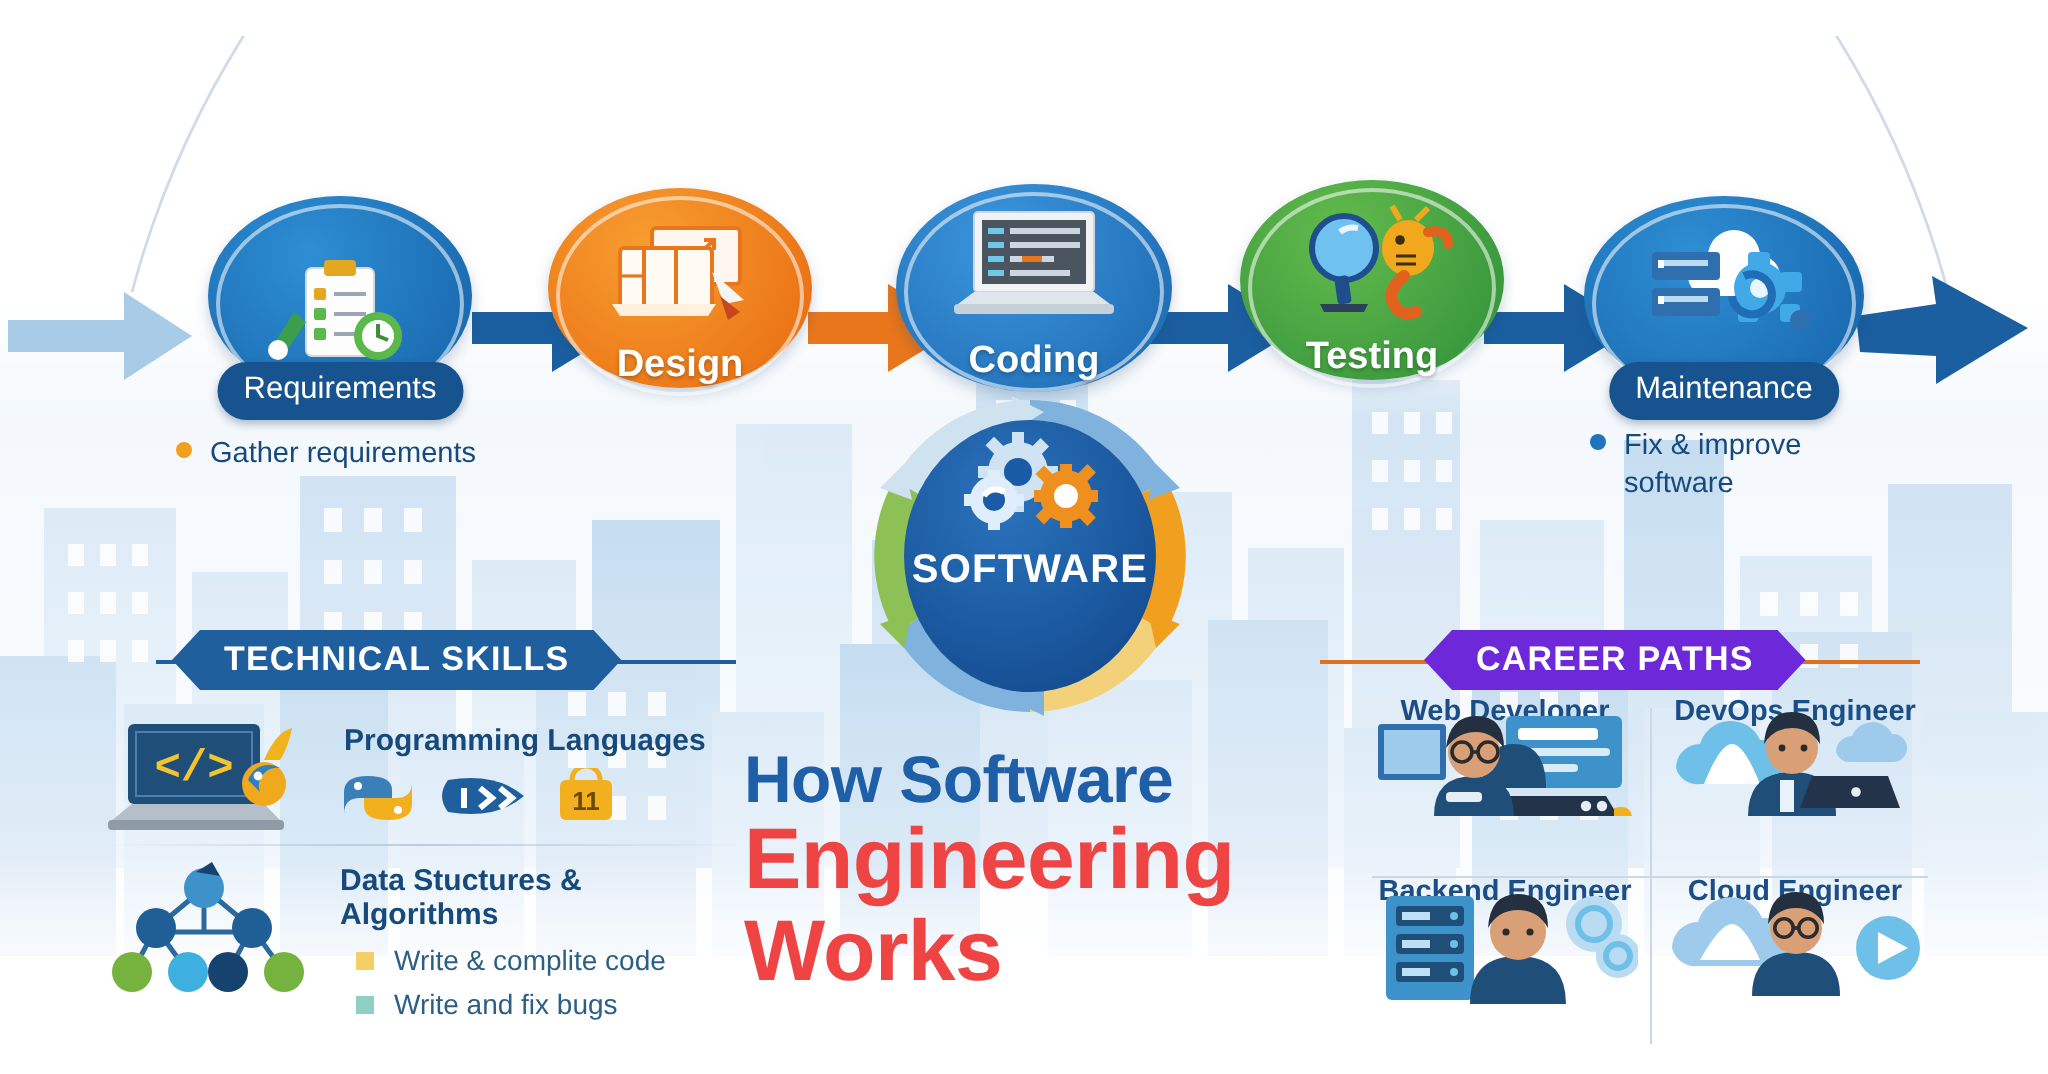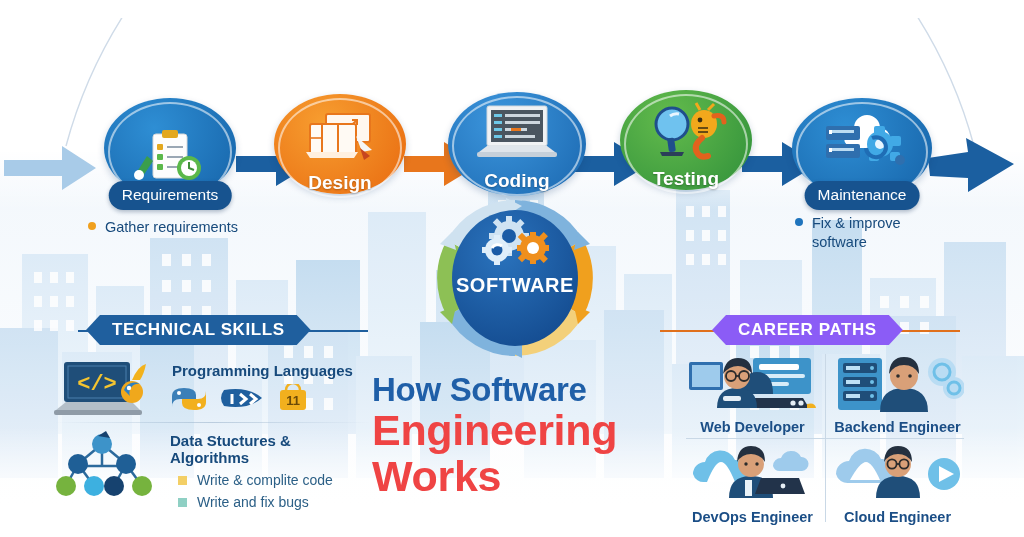--- a/index.html
+++ b/index.html
@@ -68,21 +68,21 @@
 
   
   .headline { position:absolute; left:372px; top:373px; width:300px; z-index:9; text-align:left;
      line-height:1.06; }
   .headline .h1 { font-size:33px; font-weight:bold; color:#1f5fa8; display:block; letter-spacing:-.3px; }
   .headline .h2 { font-size:43px; font-weight:bold; color:#ef4444; display:block; letter-spacing:-.3px; }
 
   
   .career { position:absolute; left:680px; top:348px; width:290px; height:180px; z-index:8; }
   .cgrid { position:absolute; inset:0; display:grid; grid-template-columns:1fr 1fr; grid-template-rows:1fr 1fr; }
-  .cell { position:relative; display:flex; flex-direction:column; align-items:center; justify-content:flex-end; }
+  .cell { position:relative; display:flex; flex-direction:column; align-items:center; justify-content:flex-start; }
   .cell .art { position:absolute; top:2px; left:50%; transform:translateX(-50%); }
   .cell .cap { font-size:14.5px; font-weight:bold; color:#1b4e86; padding-bottom:3px; }
   .vline { position:absolute; left:50%; top:6px; bottom:6px; width:1px; background:#c9d8e6; }
   .hline { position:absolute; left:6px; right:6px; top:50%; height:1px; background:#c9d8e6; }
 </style>
 </head>
 <body>
 
 <div id="stage">
 
@@ -519,21 +519,21 @@
     <div class="skilltitle" style="position:absolute; left:118px; top:4px;">Data Stuctures &amp; Algorithms</div>
     <div class="skillsub" style="position:absolute; left:126px; top:28px;">
       <span class="sq" style="background:#f3cf66;"></span><span>Write &amp; complite code</span>
     </div>
     <div class="skillsub" style="position:absolute; left:126px; top:50px;">
       <span class="sq" style="background:#8fd0c4;"></span><span>Write and fix bugs</span>
     </div>
   </div>
 
   <div class="bannerRule" style="left:660px; top:330px; width:300px; background:#e0701c;"></div>
-  <div class="banner" style="left:712px; top:315px; background:#8b5cf6;">
+  <div class="banner" style="left:712px; top:315px; background:#6d28d9;">
     <span>CAREER PATHS</span>
   </div>
 
   <div class="headline">
     <span class="h1">How Software</span>
     <span class="h2">Engineering Works</span>
   </div>
 
   <div class="career">
     <div class="vline"></div>
@@ -560,72 +560,72 @@
             <circle cx="44" cy="26" r="5" fill="none" stroke="#2b2b2b" stroke-width="1.8"></circle>
             <circle cx="57" cy="26" r="5" fill="none" stroke="#2b2b2b" stroke-width="1.8"></circle>
             <line x1="49" y1="26" x2="52" y2="26" stroke="#2b2b2b" stroke-width="1.8"></line>
             <rect x="36" y="46" width="18" height="5" rx="2" fill="#e6eef5"></rect>
           </g>
         </svg>
         <div class="cap">Web Developer</div>
       </div>
 
       <div class="cell">
-        <svg class="art" width="132" height="64" viewBox="0 0 132 64">
-          <g fill="#b9dcf3">
-            <circle cx="110" cy="22" r="14"></circle>
-              <circle cx="122" cy="38" r="11"></circle>
-          </g>
-          <g fill="none" stroke="#6fc0e8" stroke-width="3">
-            <circle cx="110" cy="22" r="8"></circle>
-              <circle cx="122" cy="38" r="6"></circle>
-          </g>
-          <rect x="6" y="8" width="44" height="52" rx="3" fill="#3d93c9"></rect>
-          <g fill="#1f4e79">
-            <rect x="11" y="13" width="34" height="10" rx="2"></rect>
-            <rect x="11" y="27" width="34" height="10" rx="2"></rect>
-            <rect x="11" y="41" width="34" height="10" rx="2"></rect>
-          </g>
-          <g fill="#bde0f5">
-            <rect x="14" y="16" width="14" height="4"></rect>
-              <rect x="14" y="30" width="14" height="4"></rect>
-              <rect x="14" y="44" width="14" height="4"></rect>
-          </g>
-          <g fill="#6fc0e8">
-            <circle cx="40" cy="18" r="2"></circle>
-              <circle cx="40" cy="32" r="2"></circle>
-              <circle cx="40" cy="46" r="2"></circle>
-          </g>
-          <path d="M48,62 q0,-24 24,-24 q24,0 24,24 z" fill="#1f4e79"></path>
-          <circle cx="72" cy="26" r="14" fill="#d9a078"></circle>
-          <path d="M57,24 q1,-17 15,-17 q15,0 15,17 q-5,-9 -15,-9 q-10,0 -15,9 z" fill="#24303f"></path>
-          <circle cx="66" cy="26" r="1.8" fill="#2b2b2b"></circle>
-            <circle cx="78" cy="26" r="1.8" fill="#2b2b2b"></circle>
-        </svg>
-        <div class="cap">Backend Engineer</div>
-      </div>
-
-      <div class="cell">
         <svg class="art" width="132" height="60" viewBox="0 0 132 60">
           <path d="M6,34 a12,12 0 0 1 12,-12 a16,16 0 0 1 30,-2 a11,11 0 0 1 2,22 h-32 a11,11 0 0 1 -12,-8 z" fill="#6fc0e8"></path>
           <path d="M20,42 q8,-20 14,-20 q6,0 14,20 z" fill="#ffffff"></path>
           <path d="M86,26 a8,8 0 0 1 8,-8 a11,11 0 0 1 20,-1 a7,7 0 0 1 1,14 h-22 a7,7 0 0 1 -7,-5 z" fill="#9ecbec"></path>
           <path d="M42,58 q0,-22 22,-22 q22,0 22,22 z" fill="#1f4e79"></path>
           <circle cx="64" cy="24" r="13" fill="#d9a078"></circle>
           <path d="M50,22 q1,-16 14,-16 q14,0 14,16 q-5,-8 -14,-8 q-9,0 -14,8 z" fill="#24303f"></path>
           <circle cx="59" cy="24" r="1.7" fill="#2b2b2b"></circle>
             <circle cx="70" cy="24" r="1.7" fill="#2b2b2b"></circle>
           <rect x="58" y="40" width="7" height="16" fill="#e9f2f8"></rect>
           <path d="M74,38 L112,38 L118,54 L68,54 Z" fill="#22334a"></path>
           <circle cx="96" cy="46" r="2.4" fill="#e6eef5"></circle>
         </svg>
         <div class="cap">DevOps Engineer</div>
       </div>
 
       <div class="cell">
+        <svg class="art" width="132" height="64" viewBox="0 0 132 64">
+          <g fill="#b9dcf3">
+            <circle cx="110" cy="22" r="14"></circle>
+              <circle cx="122" cy="38" r="11"></circle>
+          </g>
+          <g fill="none" stroke="#6fc0e8" stroke-width="3">
+            <circle cx="110" cy="22" r="8"></circle>
+              <circle cx="122" cy="38" r="6"></circle>
+          </g>
+          <rect x="6" y="8" width="44" height="52" rx="3" fill="#3d93c9"></rect>
+          <g fill="#1f4e79">
+            <rect x="11" y="13" width="34" height="10" rx="2"></rect>
+            <rect x="11" y="27" width="34" height="10" rx="2"></rect>
+            <rect x="11" y="41" width="34" height="10" rx="2"></rect>
+          </g>
+          <g fill="#bde0f5">
+            <rect x="14" y="16" width="14" height="4"></rect>
+              <rect x="14" y="30" width="14" height="4"></rect>
+              <rect x="14" y="44" width="14" height="4"></rect>
+          </g>
+          <g fill="#6fc0e8">
+            <circle cx="40" cy="18" r="2"></circle>
+              <circle cx="40" cy="32" r="2"></circle>
+              <circle cx="40" cy="46" r="2"></circle>
+          </g>
+          <path d="M48,62 q0,-24 24,-24 q24,0 24,24 z" fill="#1f4e79"></path>
+          <circle cx="72" cy="26" r="14" fill="#d9a078"></circle>
+          <path d="M57,24 q1,-17 15,-17 q15,0 15,17 q-5,-9 -15,-9 q-10,0 -15,9 z" fill="#24303f"></path>
+          <circle cx="66" cy="26" r="1.8" fill="#2b2b2b"></circle>
+            <circle cx="78" cy="26" r="1.8" fill="#2b2b2b"></circle>
+        </svg>
+        <div class="cap">Backend Engineer</div>
+      </div>
+
+      <div class="cell">
         <svg class="art" width="132" height="60" viewBox="0 0 132 60">
           <path d="M4,34 a13,13 0 0 1 13,-13 a17,17 0 0 1 32,-2 a12,12 0 0 1 2,24 h-34 a12,12 0 0 1 -13,-9 z" fill="#9ecbec"></path>
           <path d="M18,40 q10,-18 16,-18 q6,0 14,18 z" fill="#ffffff"></path>
           <circle cx="112" cy="34" r="16" fill="#6fc0e8"></circle>
           <path d="M107,26 L122,34 L107,42 Z" fill="#ffffff"></path>
           <path d="M44,58 q0,-22 22,-22 q22,0 22,22 z" fill="#1f4e79"></path>
           <circle cx="66" cy="24" r="13" fill="#d9a078"></circle>
           <path d="M52,22 q1,-16 14,-16 q14,0 14,16 q-5,-8 -14,-8 q-9,0 -14,8 z" fill="#24303f"></path>
           <circle cx="60" cy="24" r="4.6" fill="none" stroke="#2b2b2b" stroke-width="1.8"></circle>
           <circle cx="72" cy="24" r="4.6" fill="none" stroke="#2b2b2b" stroke-width="1.8"></circle>

